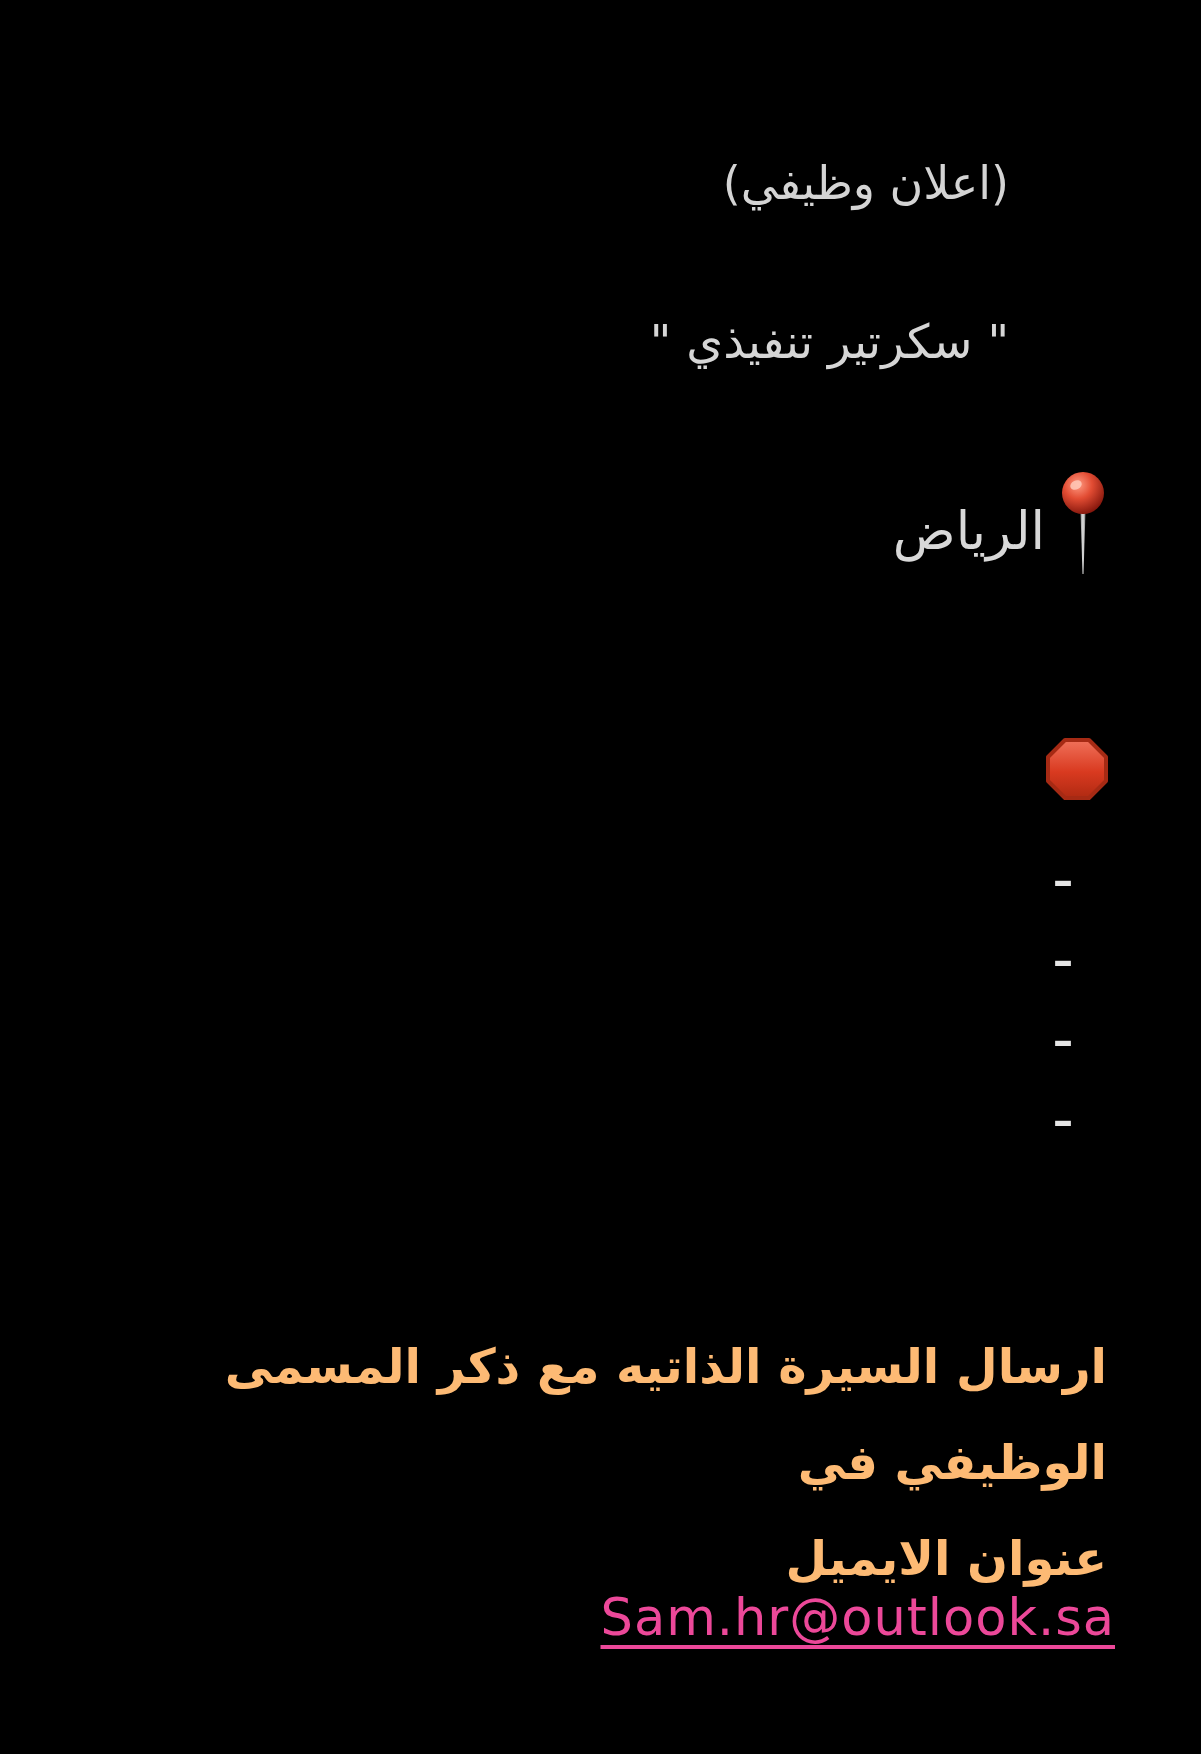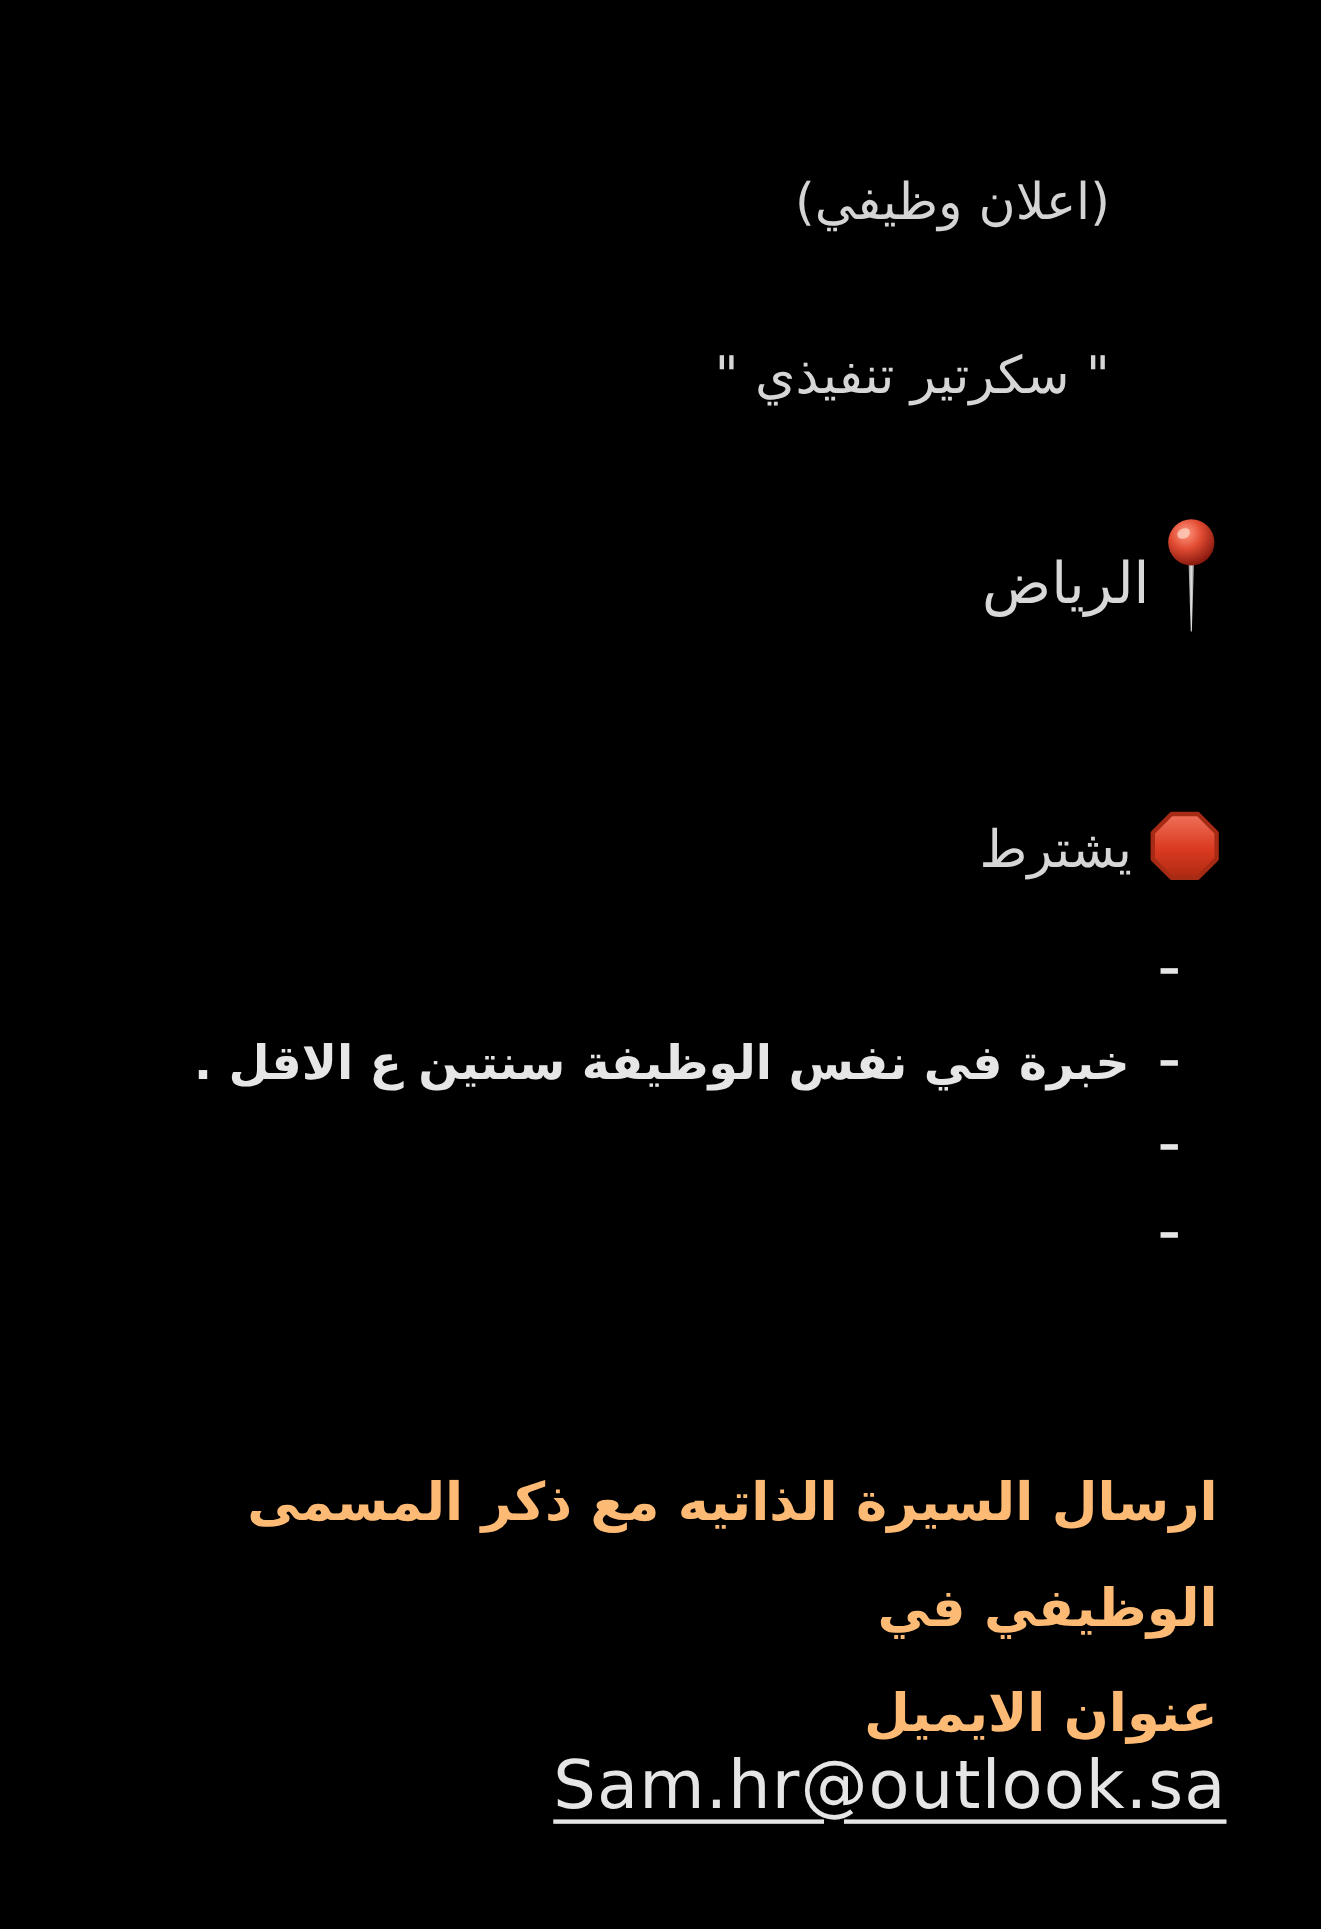--- a/index.html
+++ b/index.html
@@ -54,22 +54,22 @@
     top:1318px;right:94px;left:78px;
     font-size:48px;font-weight:bold;color:#fdba74;
     text-align:right;line-height:96px;
   }
 
   .email-wrap{
     top:1588px;right:86px;
     direction:ltr;
   }
   .email-link{
-    font-size:61px;
-    color:#e5e5e5;
+    font-size:51px;
+    color:#ec4899;
     text-decoration:underline;
     text-underline-offset:10px;
     text-decoration-thickness:4px;
     cursor:pointer;
     letter-spacing:1px;
   }
 
   .pin-svg{display:block;}
   .stop-svg{display:block;}
 </style>
@@ -111,30 +111,28 @@
         <defs>
           <linearGradient id="stopFace" x1="0" y1="0" x2="0" y2="1">
             <stop offset="0%" stop-color="#f0715a"></stop>
             <stop offset="55%" stop-color="#d93a20"></stop>
             <stop offset="100%" stop-color="#b02a12"></stop>
           </linearGradient>
         </defs>
         <polygon points="20,3 44,3 61,20 61,44 44,61 20,61 3,44 3,20" fill="url(#stopFace)" stroke="#a62a14" stroke-width="4" stroke-linejoin="round"></polygon>
       </svg>
     </span>
-    <span class="required-heading">يشترط</span>
   </div>
 
   <div class="abs req-list rtl">
     <div class="req-item">
       <span class="req-dash">–</span>
     </div>
     <div class="req-item">
       <span class="req-dash">–</span>
-      <span>خبرة في نفس الوظيفة سنتين ع الاقل .</span>
     </div>
     <div class="req-item">
       <span class="req-dash">–</span>
     </div>
     <div class="req-item">
       <span class="req-dash">–</span>
     </div>
   </div>
 
   <div class="abs instruction rtl">

